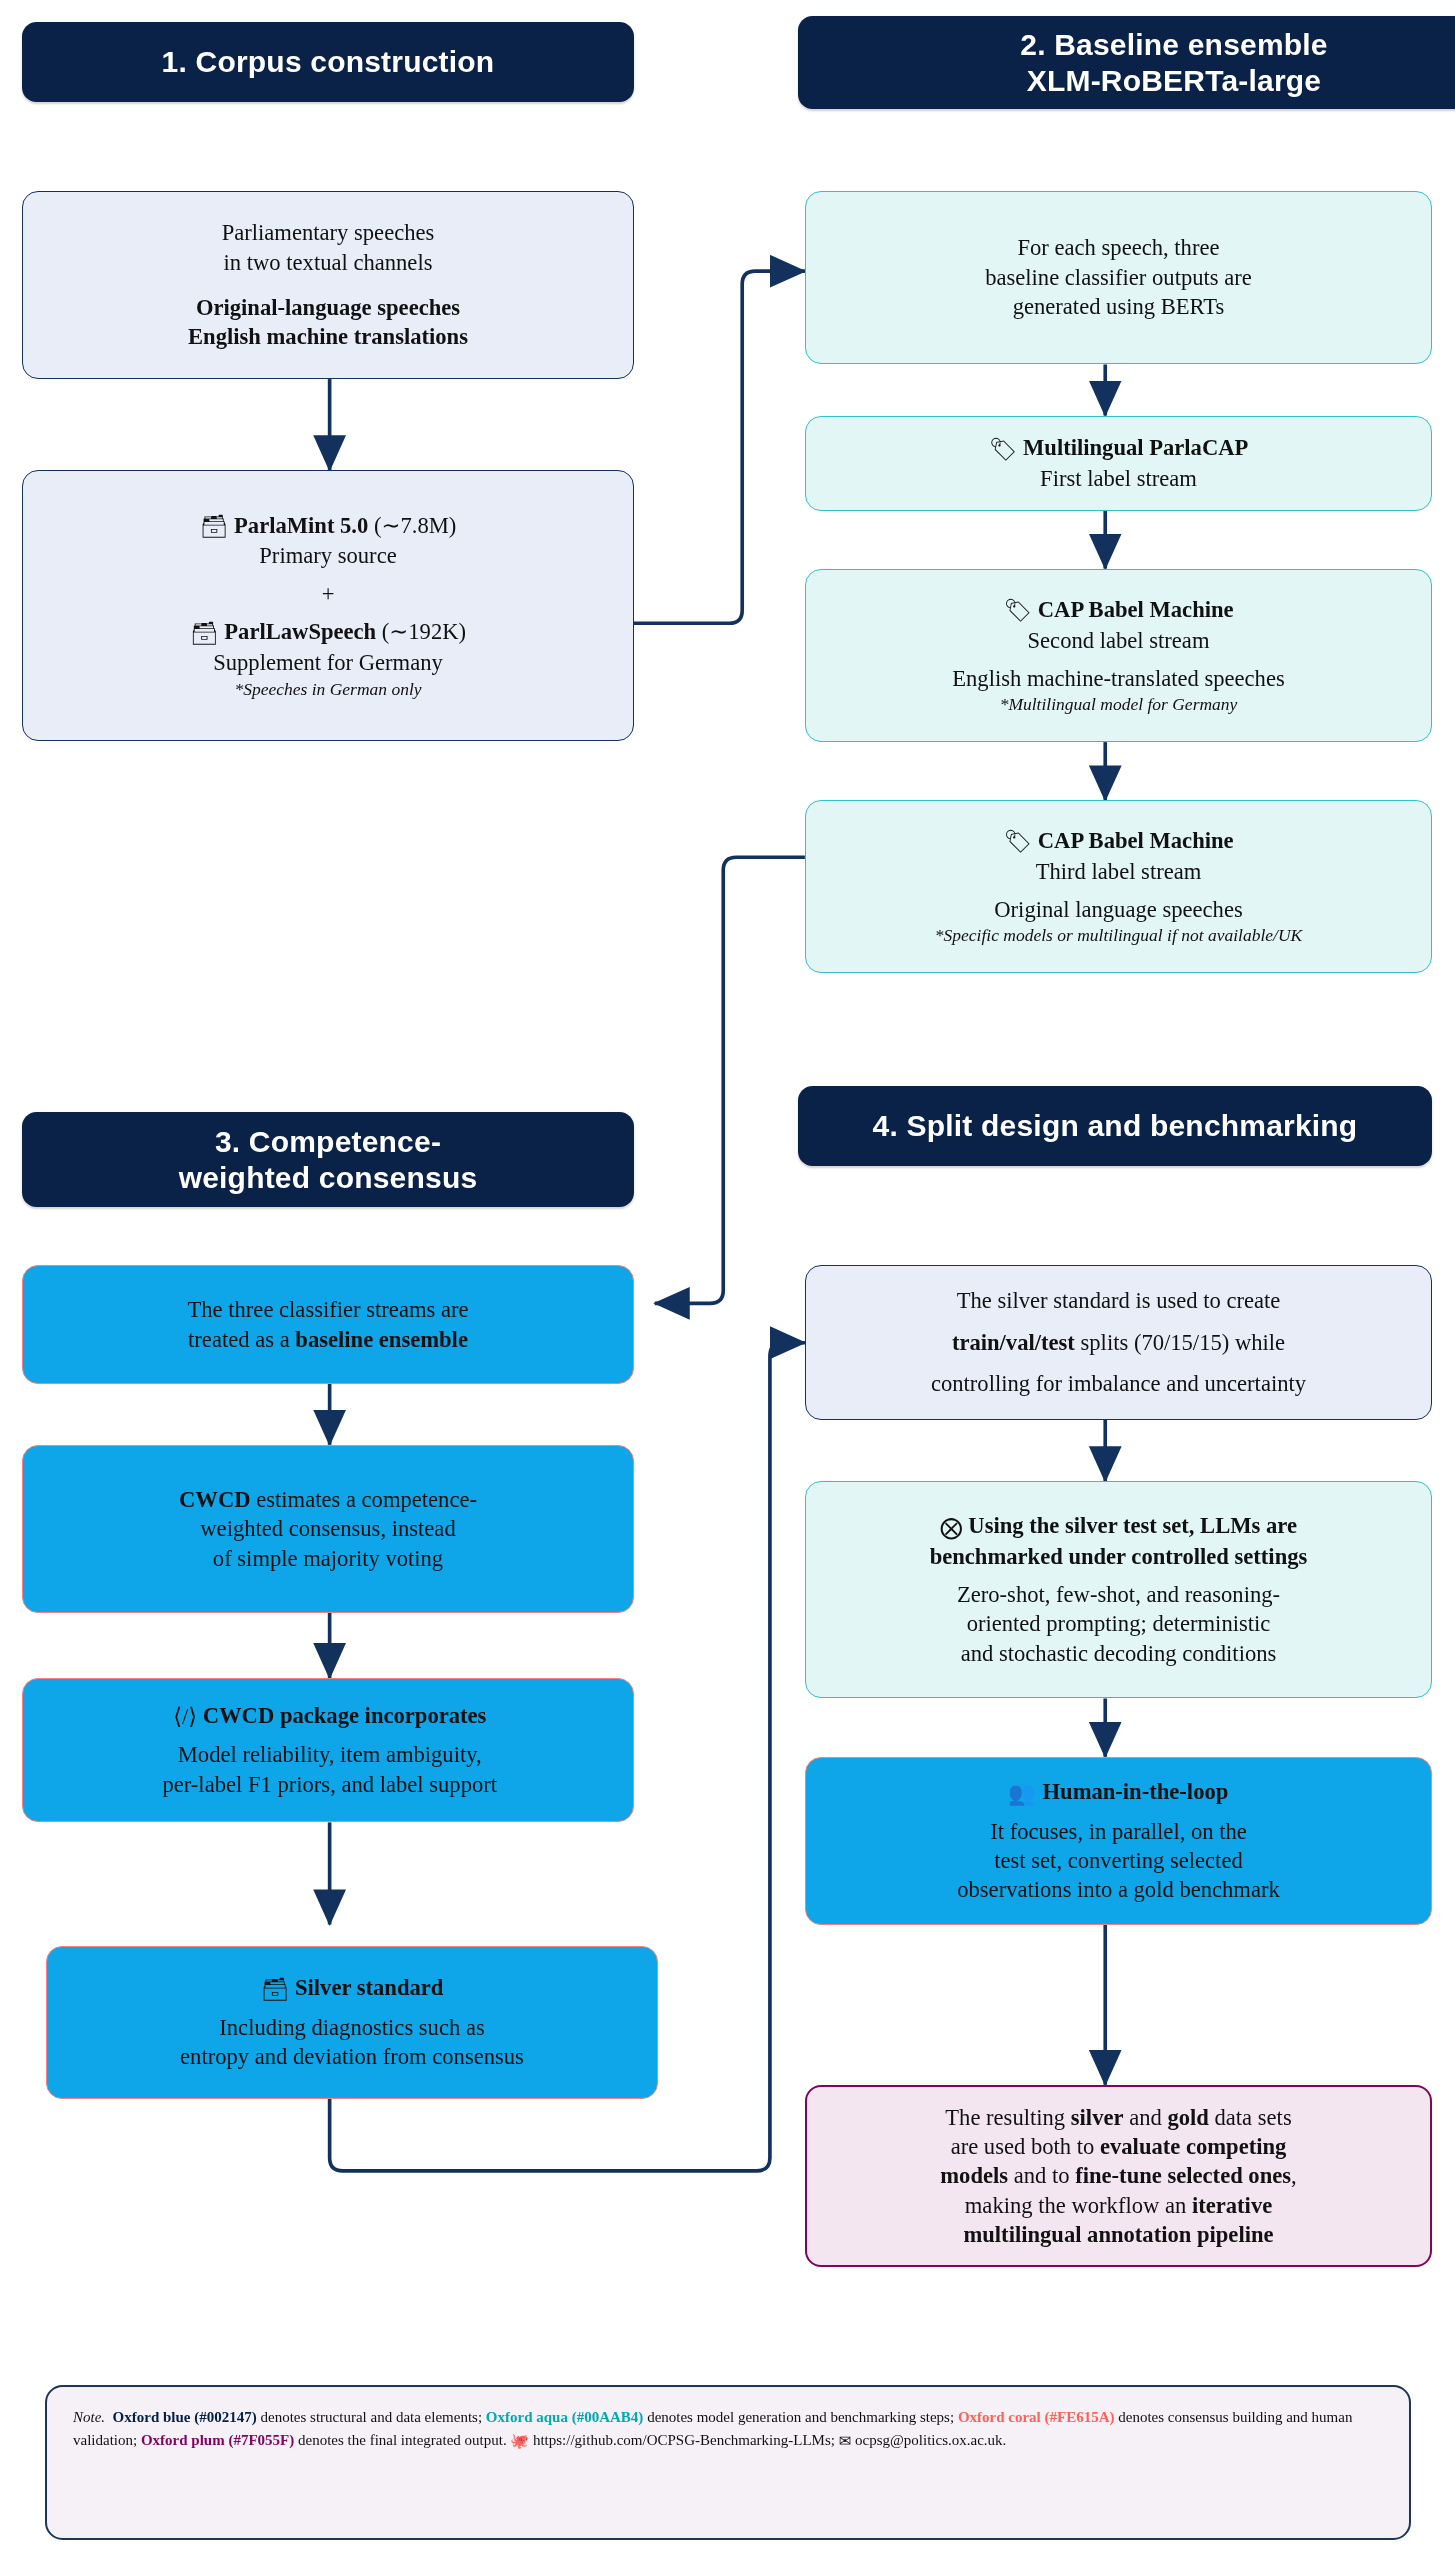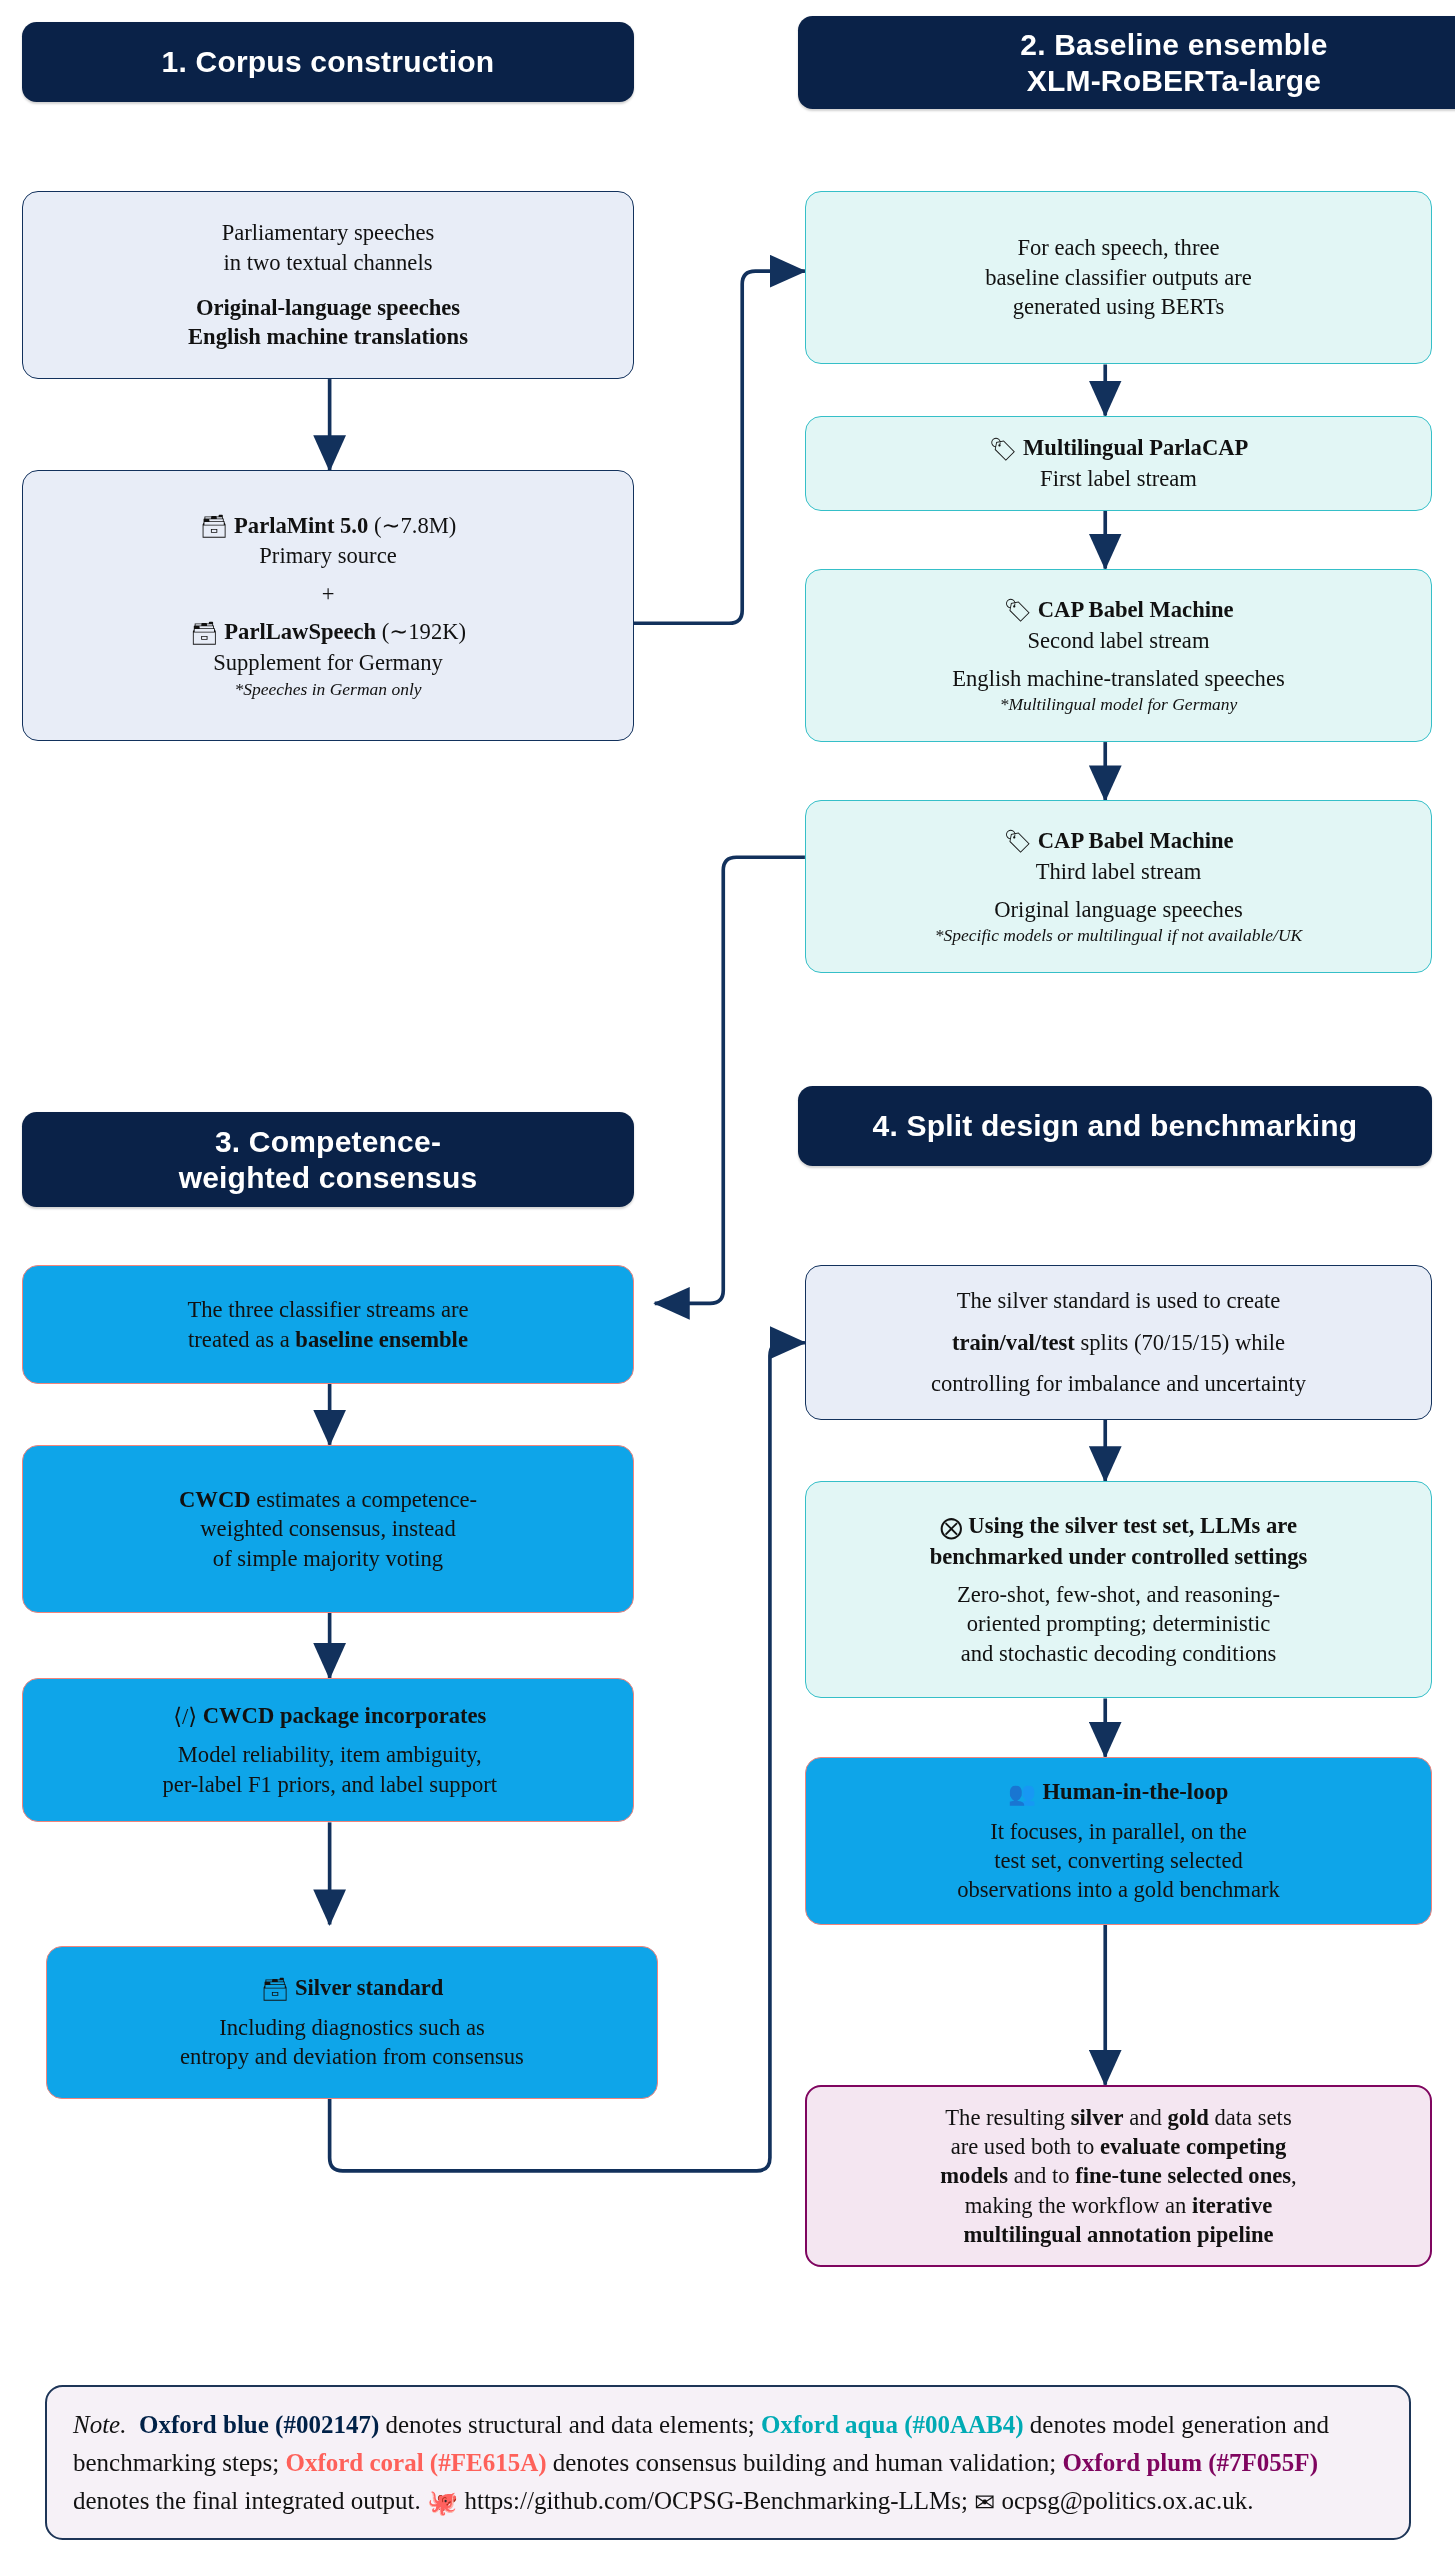--- a/index.html
+++ b/index.html
@@ -56,21 +56,21 @@
   .ico{font-weight:normal; display:inline-block; vertical-align:-1.5px;}
 
   
   .note{
     position:absolute;
     background:#f6f1f7;
     border:2.2px solid #1d3557;
     border-radius:17.5px;
     box-sizing:border-box;
     padding:19px 26px;
-    font-size:25px;
+    font-size:15px;
     line-height:1.52;
     color:#111;
   }
   .c-blue{color:#002147; font-weight:bold;}
   .c-aqua{color:#00AAB4; font-weight:bold;}
   .c-coral{color:#FE615A; font-weight:bold;}
   .c-plum{color:#7F055F; font-weight:bold;}
   .it{font-style:italic;}
 </style>
 </head>

